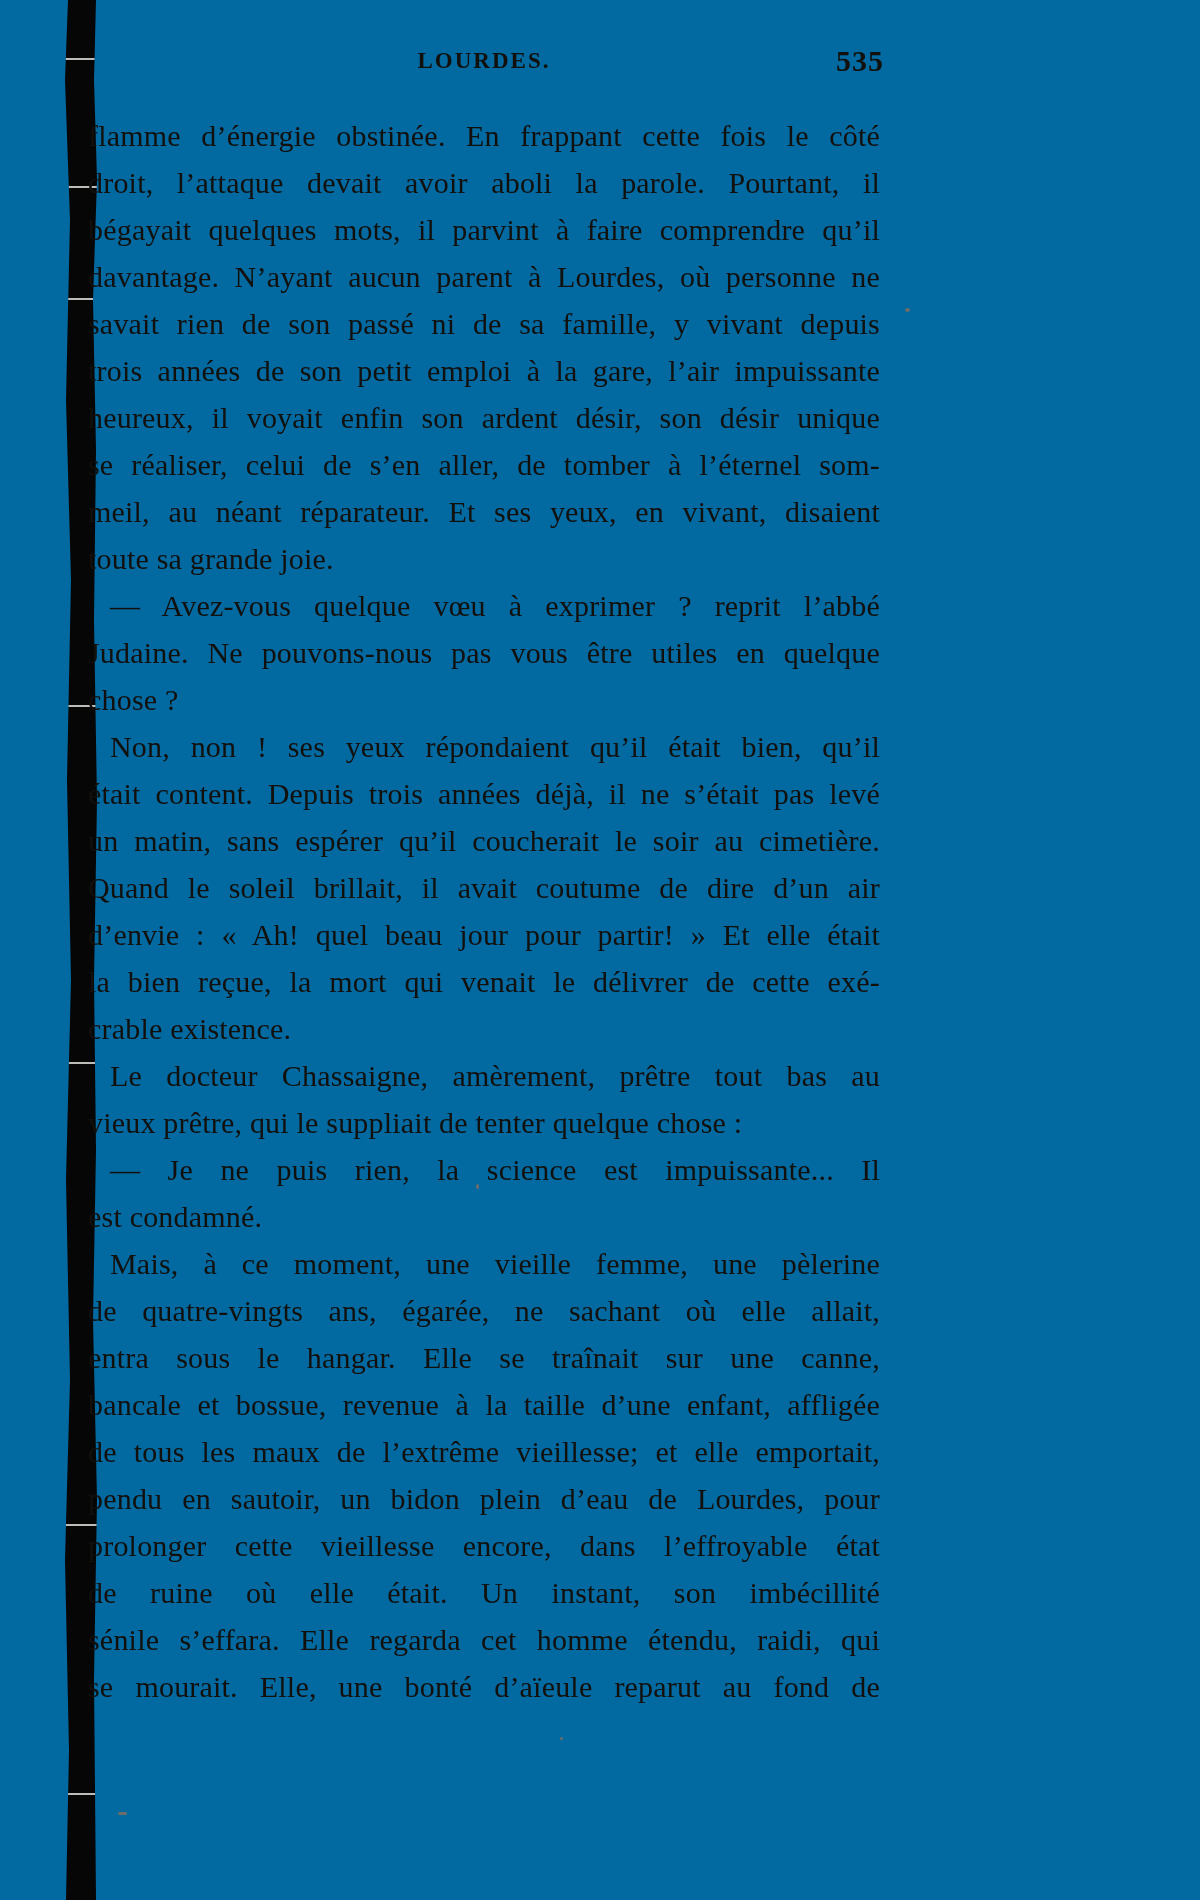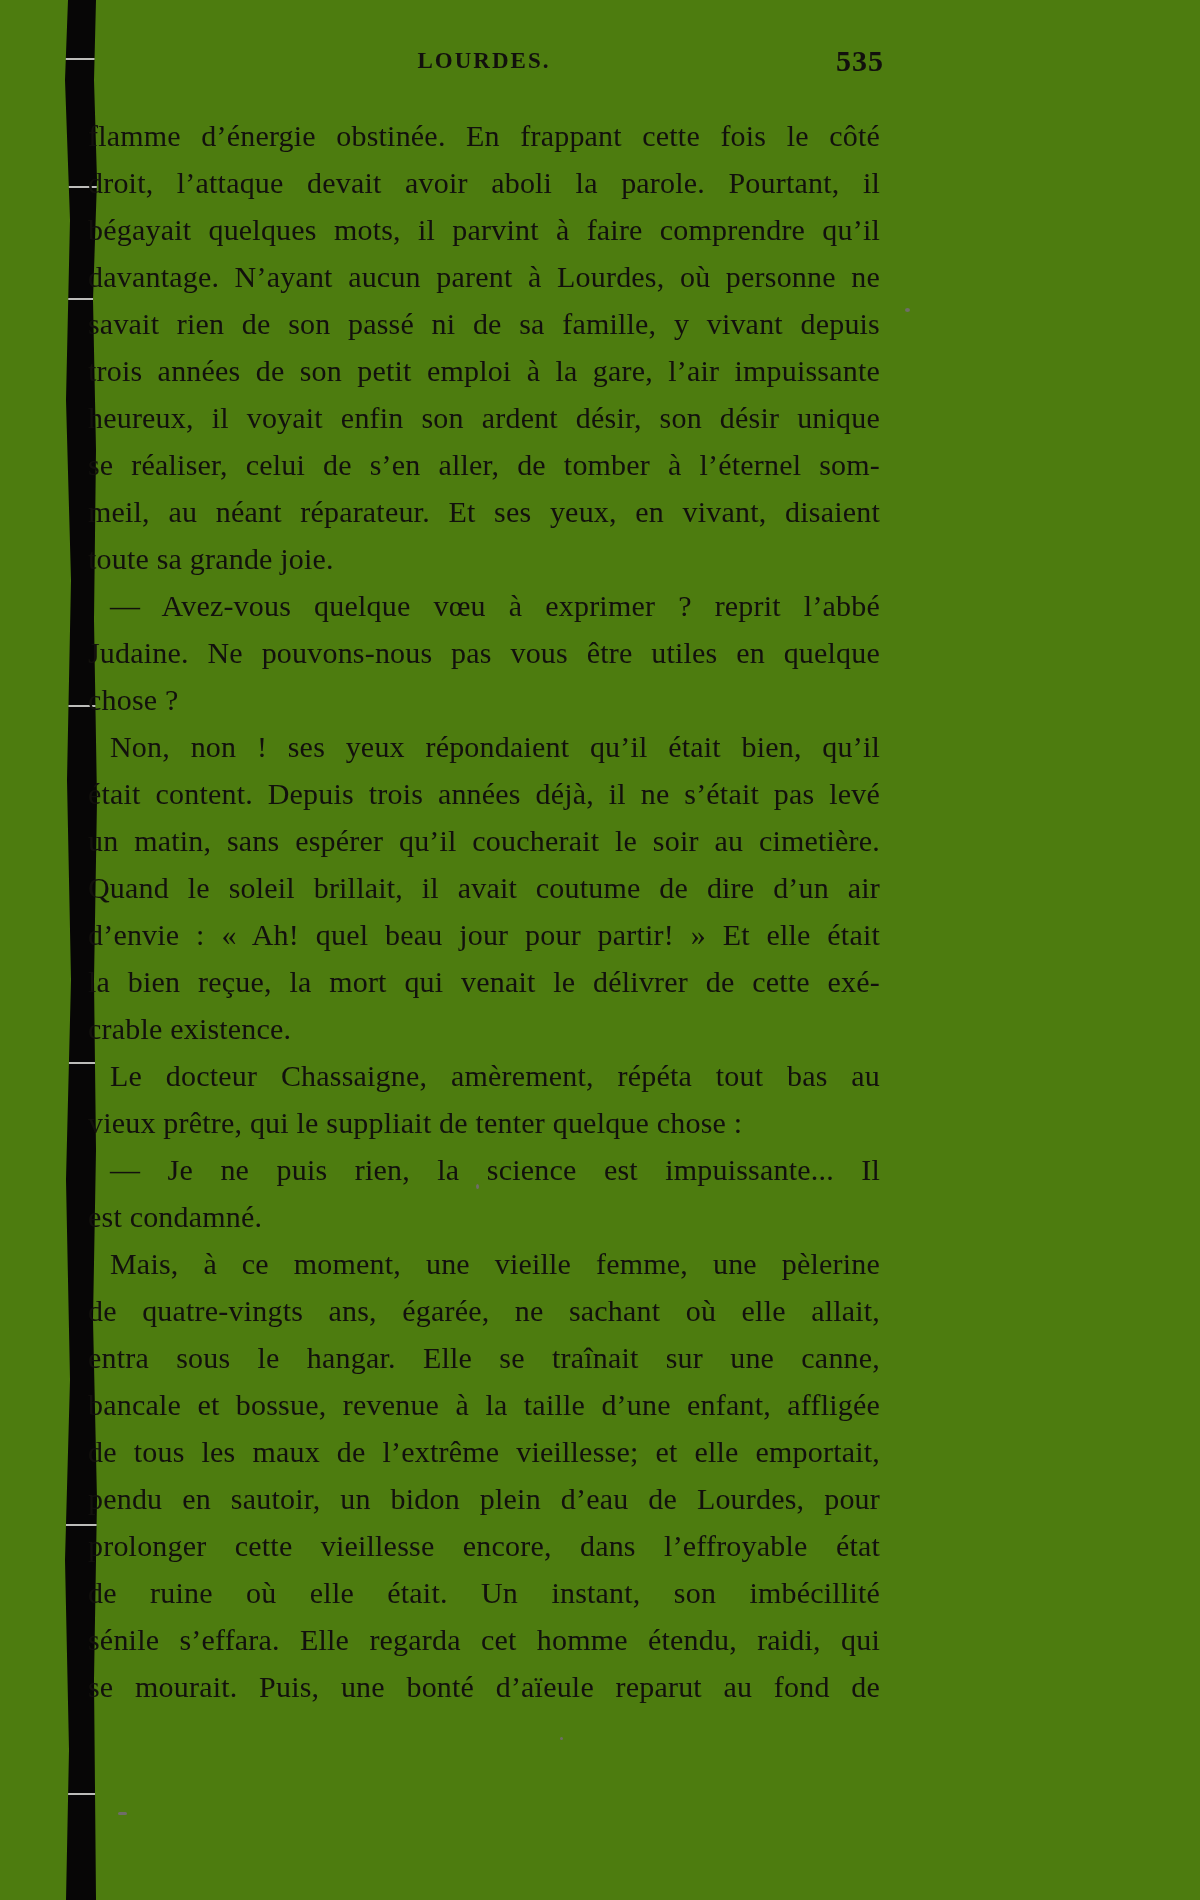--- a/index.html
+++ b/index.html
@@ -6,21 +6,21 @@
     margin: 0;
     padding: 0;
     width: 1200px;
     height: 1900px;
     background: #ffffff;
   }
   .page {
     position: relative;
     width: 1200px;
     height: 1900px;
-    background: #4d7c0f;
+    background: #0369a1;
     overflow: hidden;
     font-family: "Liberation Serif", "DejaVu Serif", serif;
     color: #12100d;
   }
   
   .binding {
     position: absolute;
     left: 60px;
     top: 0;
     width: 40px;
@@ -122,34 +122,34 @@
       <div class="line indent">— Avez-vous quelque vœu à exprimer ? reprit l’abbé</div>
       <div class="line">Judaine. Ne pouvons-nous pas vous être utiles en quelque</div>
       <div class="line end">chose ?</div>
       <div class="line indent">Non, non ! ses yeux répondaient qu’il était bien, qu’il</div>
       <div class="line">était content. Depuis trois années déjà, il ne s’était pas levé</div>
       <div class="line">un matin, sans espérer qu’il coucherait le soir au cimetière.</div>
       <div class="line">Quand le soleil brillait, il avait coutume de dire d’un air</div>
       <div class="line">d’envie : « Ah! quel beau jour pour partir! » Et elle était</div>
       <div class="line">la bien reçue, la mort qui venait le délivrer de cette exé-</div>
       <div class="line end">crable existence.</div>
-      <div class="line indent">Le docteur Chassaigne, amèrement, répéta tout bas au</div>
+      <div class="line indent">Le docteur Chassaigne, amèrement, prêtre tout bas au</div>
       <div class="line end">vieux prêtre, qui le suppliait de tenter quelque chose :</div>
       <div class="line indent">— Je ne puis rien, la science est impuissante... Il</div>
       <div class="line end">est condamné.</div>
       <div class="line indent">Mais, à ce moment, une vieille femme, une pèlerine</div>
       <div class="line">de quatre-vingts ans, égarée, ne sachant où elle allait,</div>
       <div class="line">entra sous le hangar. Elle se traînait sur une canne,</div>
       <div class="line">bancale et bossue, revenue à la taille d’une enfant, affligée</div>
       <div class="line">de tous les maux de l’extrême vieillesse; et elle emportait,</div>
       <div class="line">pendu en sautoir, un bidon plein d’eau de Lourdes, pour</div>
       <div class="line">prolonger cette vieillesse encore, dans l’effroyable état</div>
       <div class="line">de ruine où elle était. Un instant, son imbécillité</div>
       <div class="line">sénile s’effara. Elle regarda cet homme étendu, raidi, qui</div>
-      <div class="line">se mourait. Puis, une bonté d’aïeule reparut au fond de</div>
+      <div class="line">se mourait. Elle, une bonté d’aïeule reparut au fond de</div>
     </div>
 
   <div class="speck" style="left:905px; top:308px; width:5px; height:4px;"></div>
   <div class="speck" style="left:476px; top:1184px; width:3px; height:5px;"></div>
   <div class="speck" style="left:118px; top:1812px; width:9px; height:3px; border-radius:2px;"></div>
   <div class="speck" style="left:560px; top:1737px; width:3px; height:3px;"></div>
 
 </div>
 
 </body></html>

